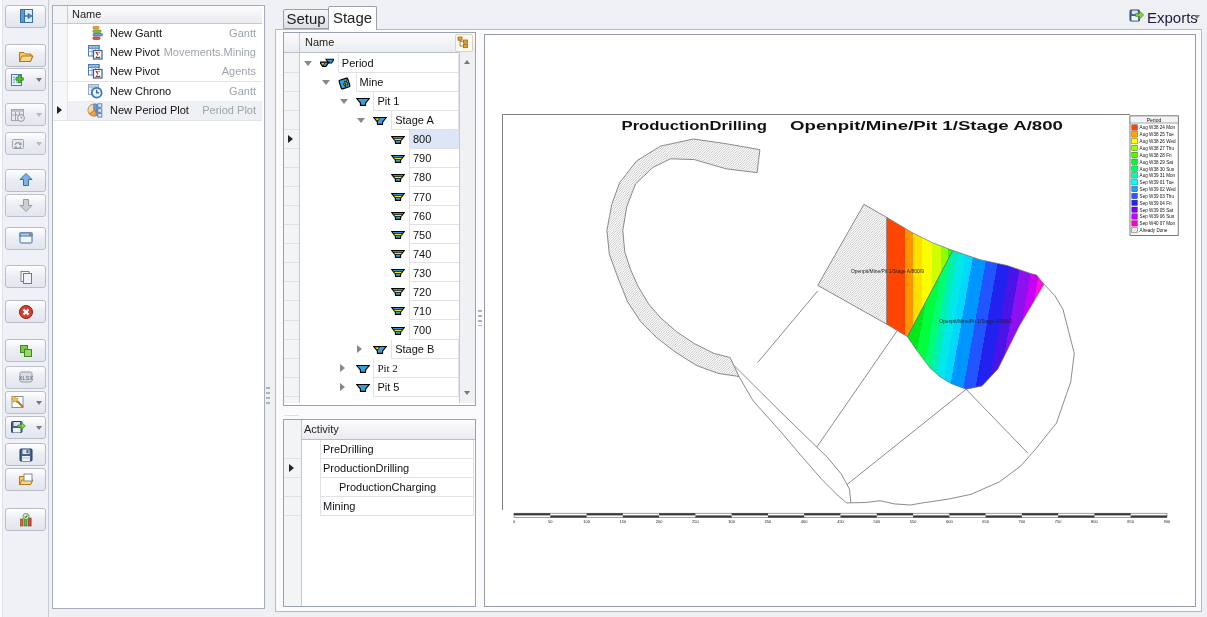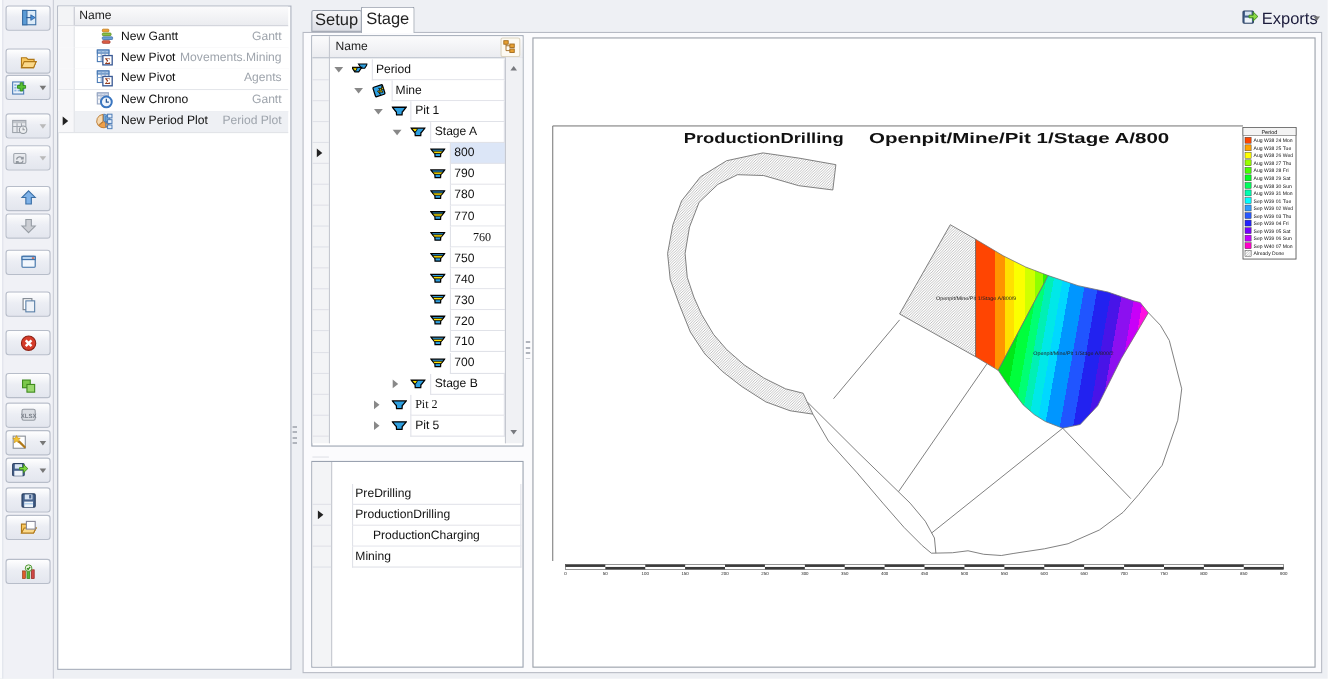--- a/index.html
+++ b/index.html
@@ -317,21 +317,21 @@
     <div class="abs" style="left:107.2px;top:157.0px;"><svg width="14" height="13" viewBox="0 0 14 13" style="">
         <path d="M0.7 2.5 H13.3 L10.2 6.3 L9.7 6.6 L9.5 9.4 H4.5 L4.3 6.6 L3.8 6.3 Z" fill="#2fa0e0" stroke="#000" stroke-width="1.15"></path>
         <path d="M2.2 4.4 H11.8 L10.3 6.2 L9.9 6.5 H4.1 L3.7 6.2 Z" fill="#ffe000" stroke="#000" stroke-width="0.75"></path>
       </svg></div>
     <div class="trow" style="left:129.0px;top:157.5px;">770</div>
     <div class="cellbox" style="left:125.0px;top:173.1px;width:50.5px;"></div>
     <div class="abs" style="left:107.2px;top:176.1px;"><svg width="14" height="13" viewBox="0 0 14 13" style="">
         <path d="M0.7 2.5 H13.3 L10.2 6.3 L9.7 6.6 L9.5 9.4 H4.5 L4.3 6.6 L3.8 6.3 Z" fill="#2fa0e0" stroke="#000" stroke-width="1.15"></path>
         <path d="M2.2 4.4 H11.8 L10.3 6.2 L9.9 6.5 H4.1 L3.7 6.2 Z" fill="#ffe000" stroke="#000" stroke-width="0.75"></path>
       </svg></div>
-    <div class="trow" style="left:146px;top:176.6px;font-family:Liberation Serif, serif;">760</div>
+    <div class="trow" style="left:129.0px;top:176.6px;">760</div>
     <div class="cellbox" style="left:125.0px;top:192.1px;width:50.5px;"></div>
     <div class="abs" style="left:107.2px;top:195.1px;"><svg width="14" height="13" viewBox="0 0 14 13" style="">
         <path d="M0.7 2.5 H13.3 L10.2 6.3 L9.7 6.6 L9.5 9.4 H4.5 L4.3 6.6 L3.8 6.3 Z" fill="#2fa0e0" stroke="#000" stroke-width="1.15"></path>
         <path d="M2.2 4.4 H11.8 L10.3 6.2 L9.9 6.5 H4.1 L3.7 6.2 Z" fill="#ffe000" stroke="#000" stroke-width="0.75"></path>
       </svg></div>
     <div class="trow" style="left:129.0px;top:195.6px;">750</div>
     <div class="cellbox" style="left:125.0px;top:211.2px;width:50.5px;"></div>
     <div class="abs" style="left:107.2px;top:214.2px;"><svg width="14" height="13" viewBox="0 0 14 13" style="">
         <path d="M0.7 2.5 H13.3 L10.2 6.3 L9.7 6.6 L9.5 9.4 H4.5 L4.3 6.6 L3.8 6.3 Z" fill="#2fa0e0" stroke="#000" stroke-width="1.15"></path>
         <path d="M2.2 4.4 H11.8 L10.3 6.2 L9.9 6.5 H4.1 L3.7 6.2 Z" fill="#ffe000" stroke="#000" stroke-width="0.75"></path>
@@ -412,20 +412,24 @@
           </g>
           <path d="M4 5.2 V11 H7.5 M4 6.6 H7.5" stroke="#a06818" stroke-width="0.8" fill="none"></path>
         </svg></div>
     </div>
     <div class="abs" style="left:174.5px;top:19px;width:15px;height:351px;background:#f0f1f4;border-left:1px solid #c5c8d0;">
       <div style="position:absolute;left:4px;top:8px;width:0;height:0;border-left:3.5px solid transparent;border-right:3.5px solid transparent;border-bottom:4.5px solid #77797e;"></div>
       <div style="position:absolute;left:4px;bottom:8px;width:0;height:0;border-left:3.5px solid transparent;border-right:3.5px solid transparent;border-top:4.5px solid #77797e;"></div>
     </div>
   </div>
 <div id="actp" class="abs">
+    <div class="phdr">
+      <div style="position:absolute;left:20px;top:3px;font-size:11px;color:#222;">Activity</div>
+      <div style="position:absolute;left:0;top:0;width:17px;height:19px;border-right:1px solid #c5c8d0;"></div>
+    </div>
     <div class="cellbox" style="left:35.5px;top:19.5px;width:154px;"></div>
     <div class="trow" style="left:39px;top:23.0px;">PreDrilling</div>
     <div class="cellbox" style="left:35.5px;top:38.6px;width:154px;"></div>
     <div class="trow" style="left:39px;top:42.1px;">ProductionDrilling</div>
     <div class="cellbox" style="left:35.5px;top:57.6px;width:154px;"></div>
     <div class="trow" style="left:55px;top:61.1px;">ProductionCharging</div>
     <div class="cellbox" style="left:35.5px;top:76.7px;width:154px;"></div>
     <div class="trow" style="left:39px;top:80.2px;">Mining</div>
     <div class="abs" style="left:0;top:0;width:17px;height:186px;background:#f3f4f6;border-right:1px solid #c5c8d0;"></div>
     <div class="abs" style="left:0;top:37.6px;width:17px;height:1px;background:#e0e2e8;"></div>

